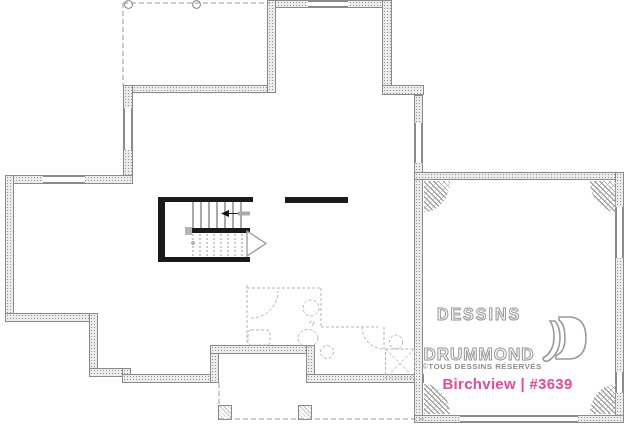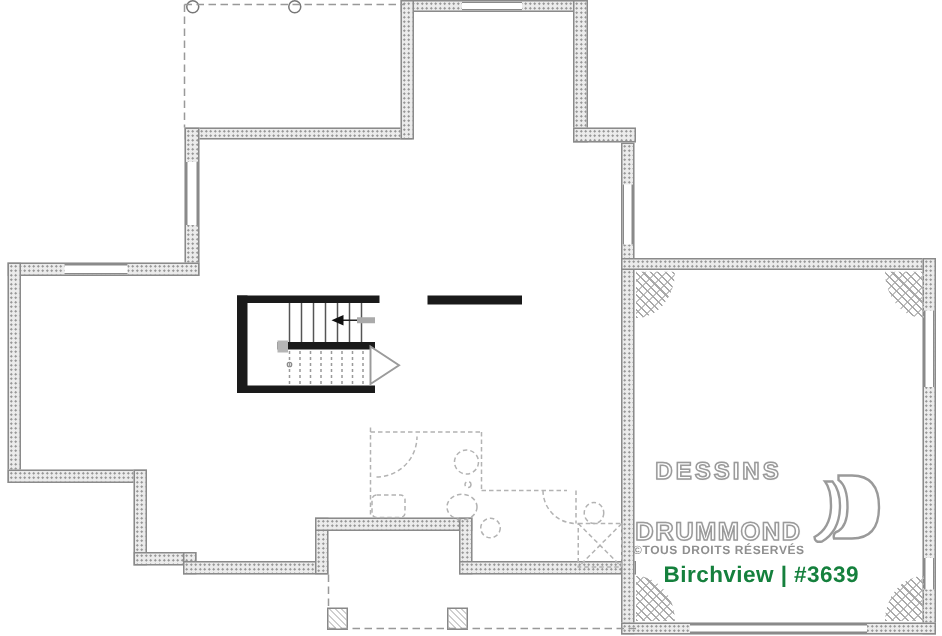--- a/index.html
+++ b/index.html
@@ -24,21 +24,21 @@
   svg.overlay{position:absolute;left:0;top:0;pointer-events:none;}
   
   .logo-line{position:absolute;left:419px;width:120px;text-align:center;font-weight:bold;
              color:#ffffff;-webkit-text-stroke:1px #9a9a9a;text-shadow:0 0 1px #9a9a9a;
              letter-spacing:2px;line-height:1;}
   .l1{top:307px;font-size:16px;}
   .l2{top:346px;font-size:17px;letter-spacing:1px;}
   .rights{position:absolute;left:422px;top:362px;font-size:8px;color:#8f8f8f;
           letter-spacing:0.4px;font-weight:bold;}
   .plan-title{position:absolute;left:415px;top:375px;width:185px;text-align:center;
-              font-size:15px;font-weight:bold;color:#15803d;letter-spacing:0.3px;}
+              font-size:15px;font-weight:bold;color:#ec4899;letter-spacing:0.3px;}
 </style>
 </head>
 <body>
 
 <div class="stage">
 
   <div class="wall" style="left:123px;top:85px;width:152px;height:8px"></div>
   <div class="wall" style="left:123px;top:85px;width:10px;height:99px"></div>
   <div class="wall" style="left:5px;top:175px;width:128px;height:9px"></div>
   <div class="wall" style="left:5px;top:175px;width:9px;height:147px"></div>
@@ -148,16 +148,16 @@
       </g>
     </g>
   </svg>
 
   <div class="logo-line l1">DESSINS</div>
   <div class="logo-line l2">DRUMMOND</div>
   <svg class="overlay" style="left:540px;top:314px" width="50" height="52" viewBox="0 0 50 52">
     <path d="M 19 3 H 28 Q 46 3 46 24 Q 46 45 28 45 H 16 Q 15 41 19 40 Q 25 36 25 24 Q 25 10 19 6 Z" fill="#ffffff" stroke="#9a9a9a" stroke-width="1.6"></path>
     <path d="M 3 44 Q 14 38 14 23 Q 14 12 10 7 L 15 7 Q 20 13 20 23 Q 20 40 8 47 Q 3 48 3 44 Z" fill="#ffffff" stroke="#9a9a9a" stroke-width="1.6"></path>
   </svg>
-  <div class="rights">©TOUS DROITS RÉSERVÉS</div>
+  <div class="rights">©TOUS DESSINS RÉSERVÉS</div>
   <div class="plan-title">Birchview | #3639</div>
 
 </div>
 
 </body></html>

